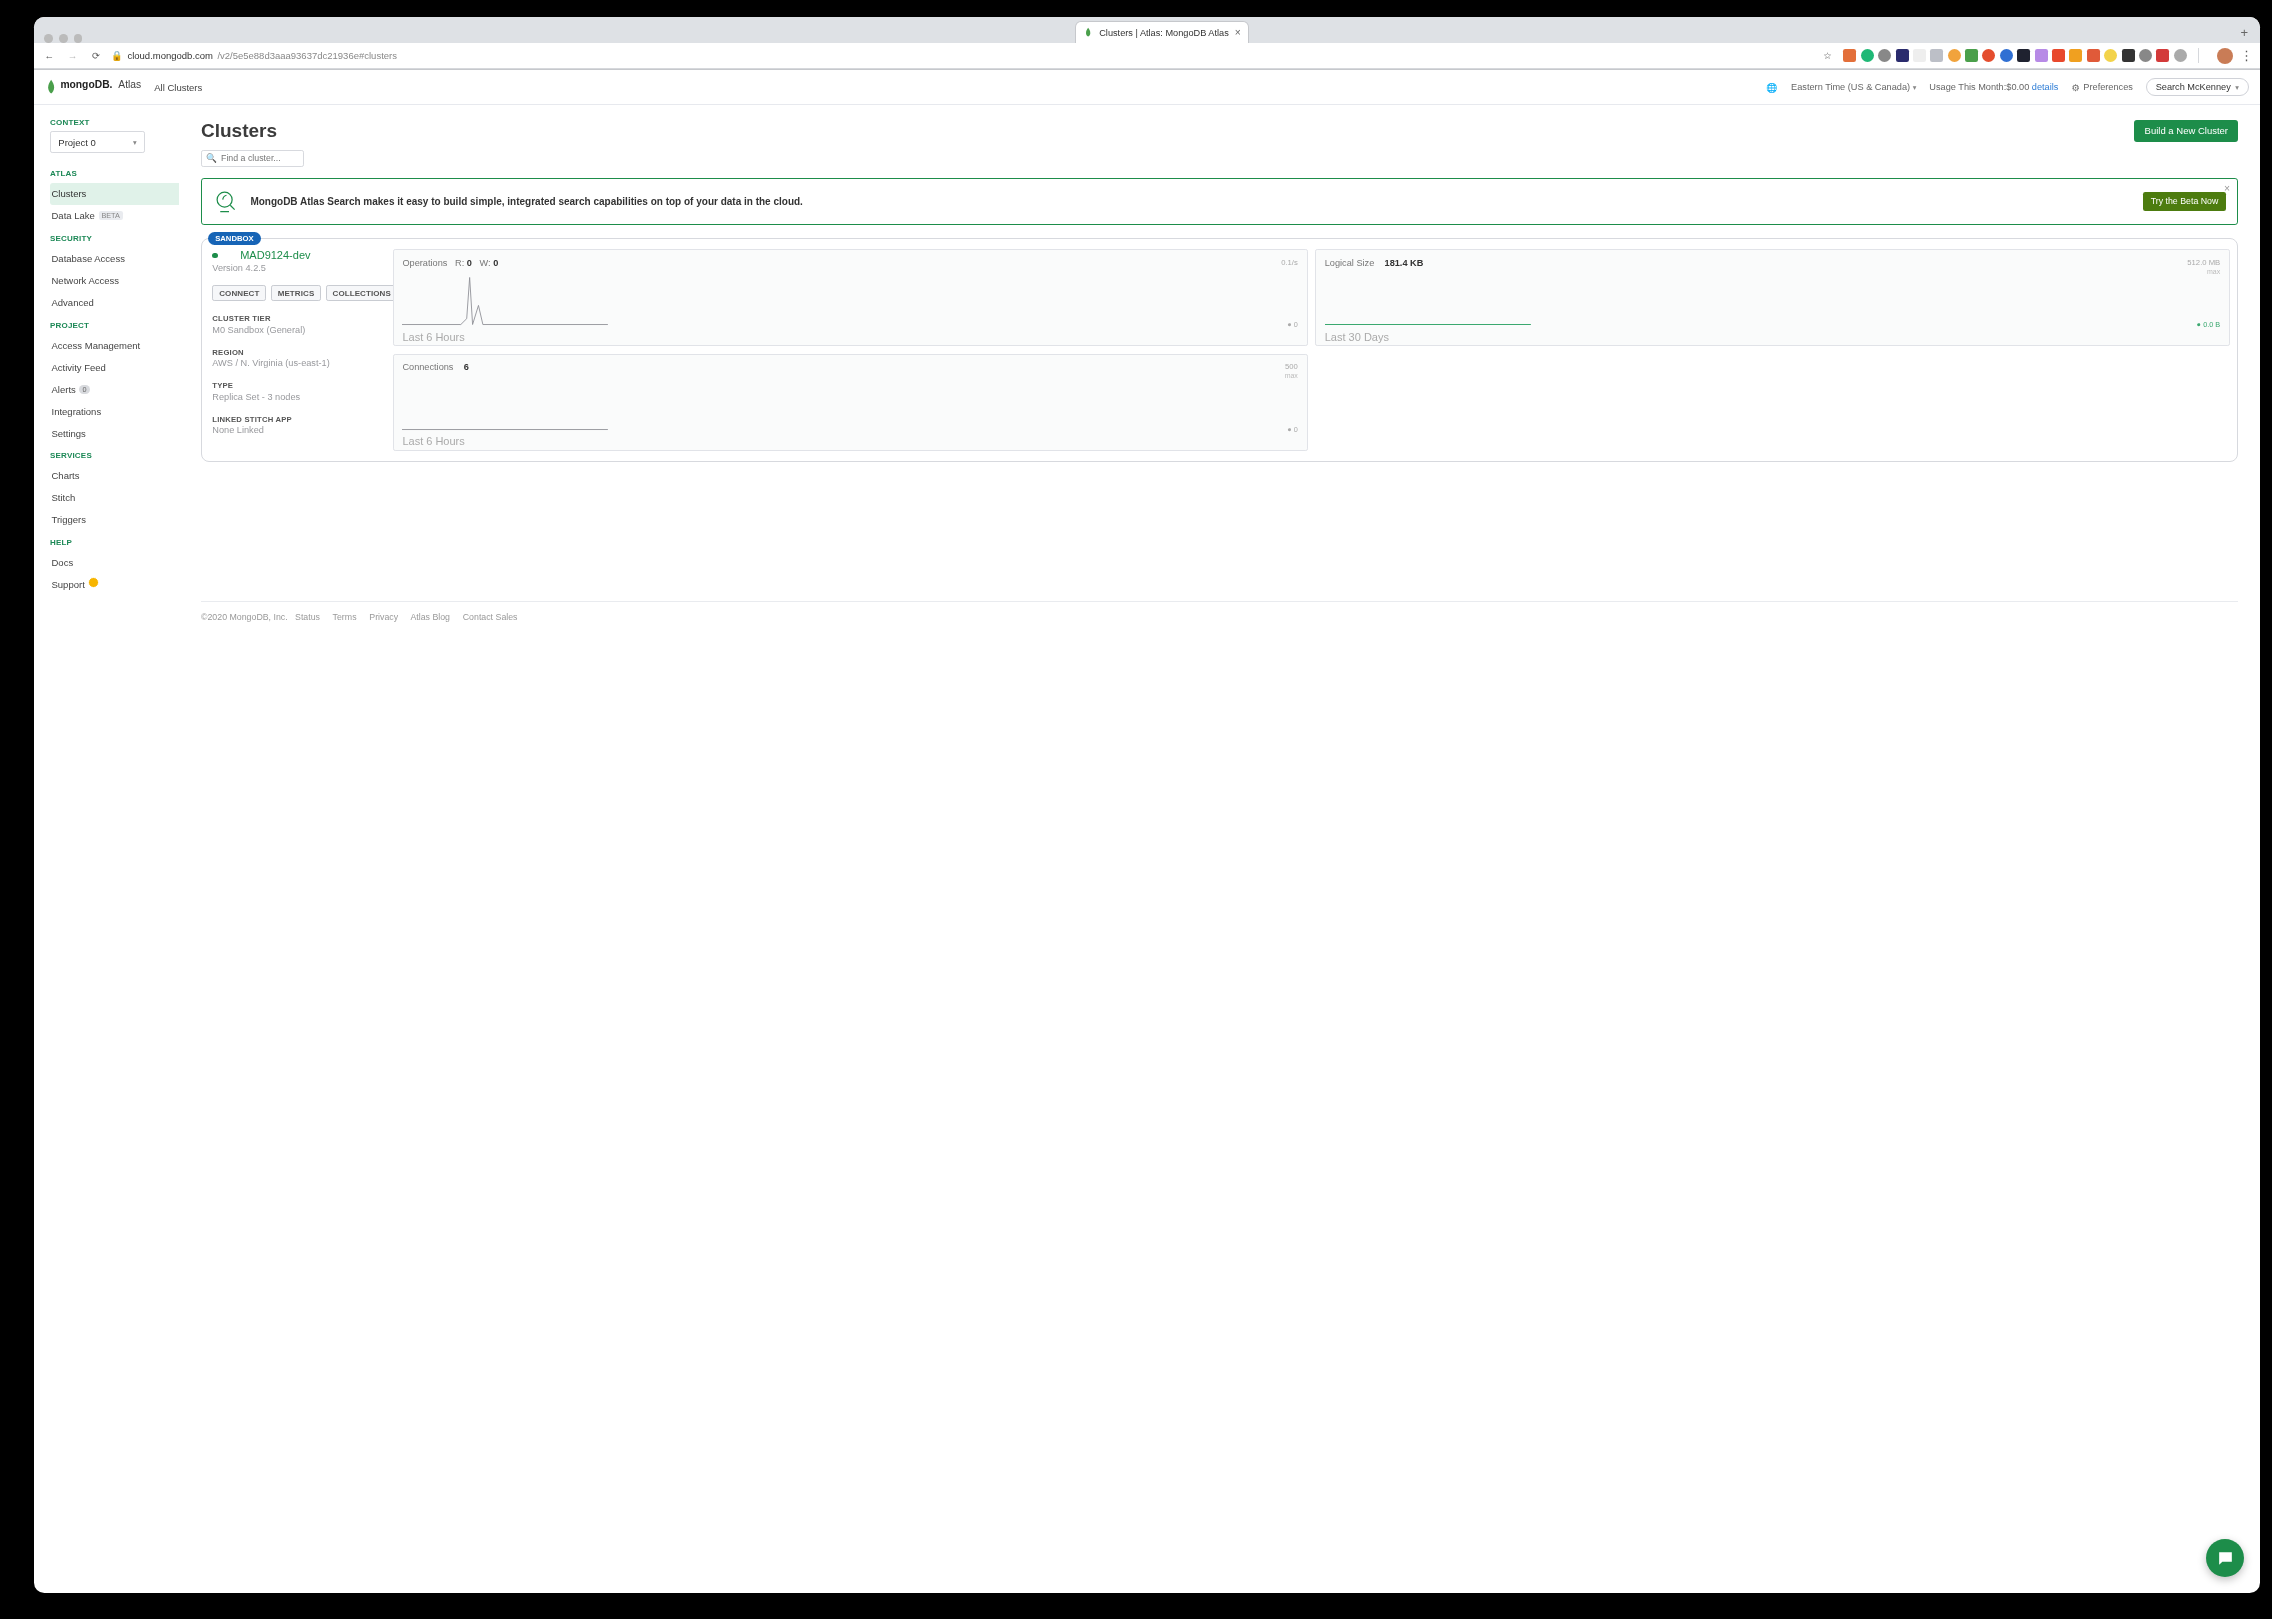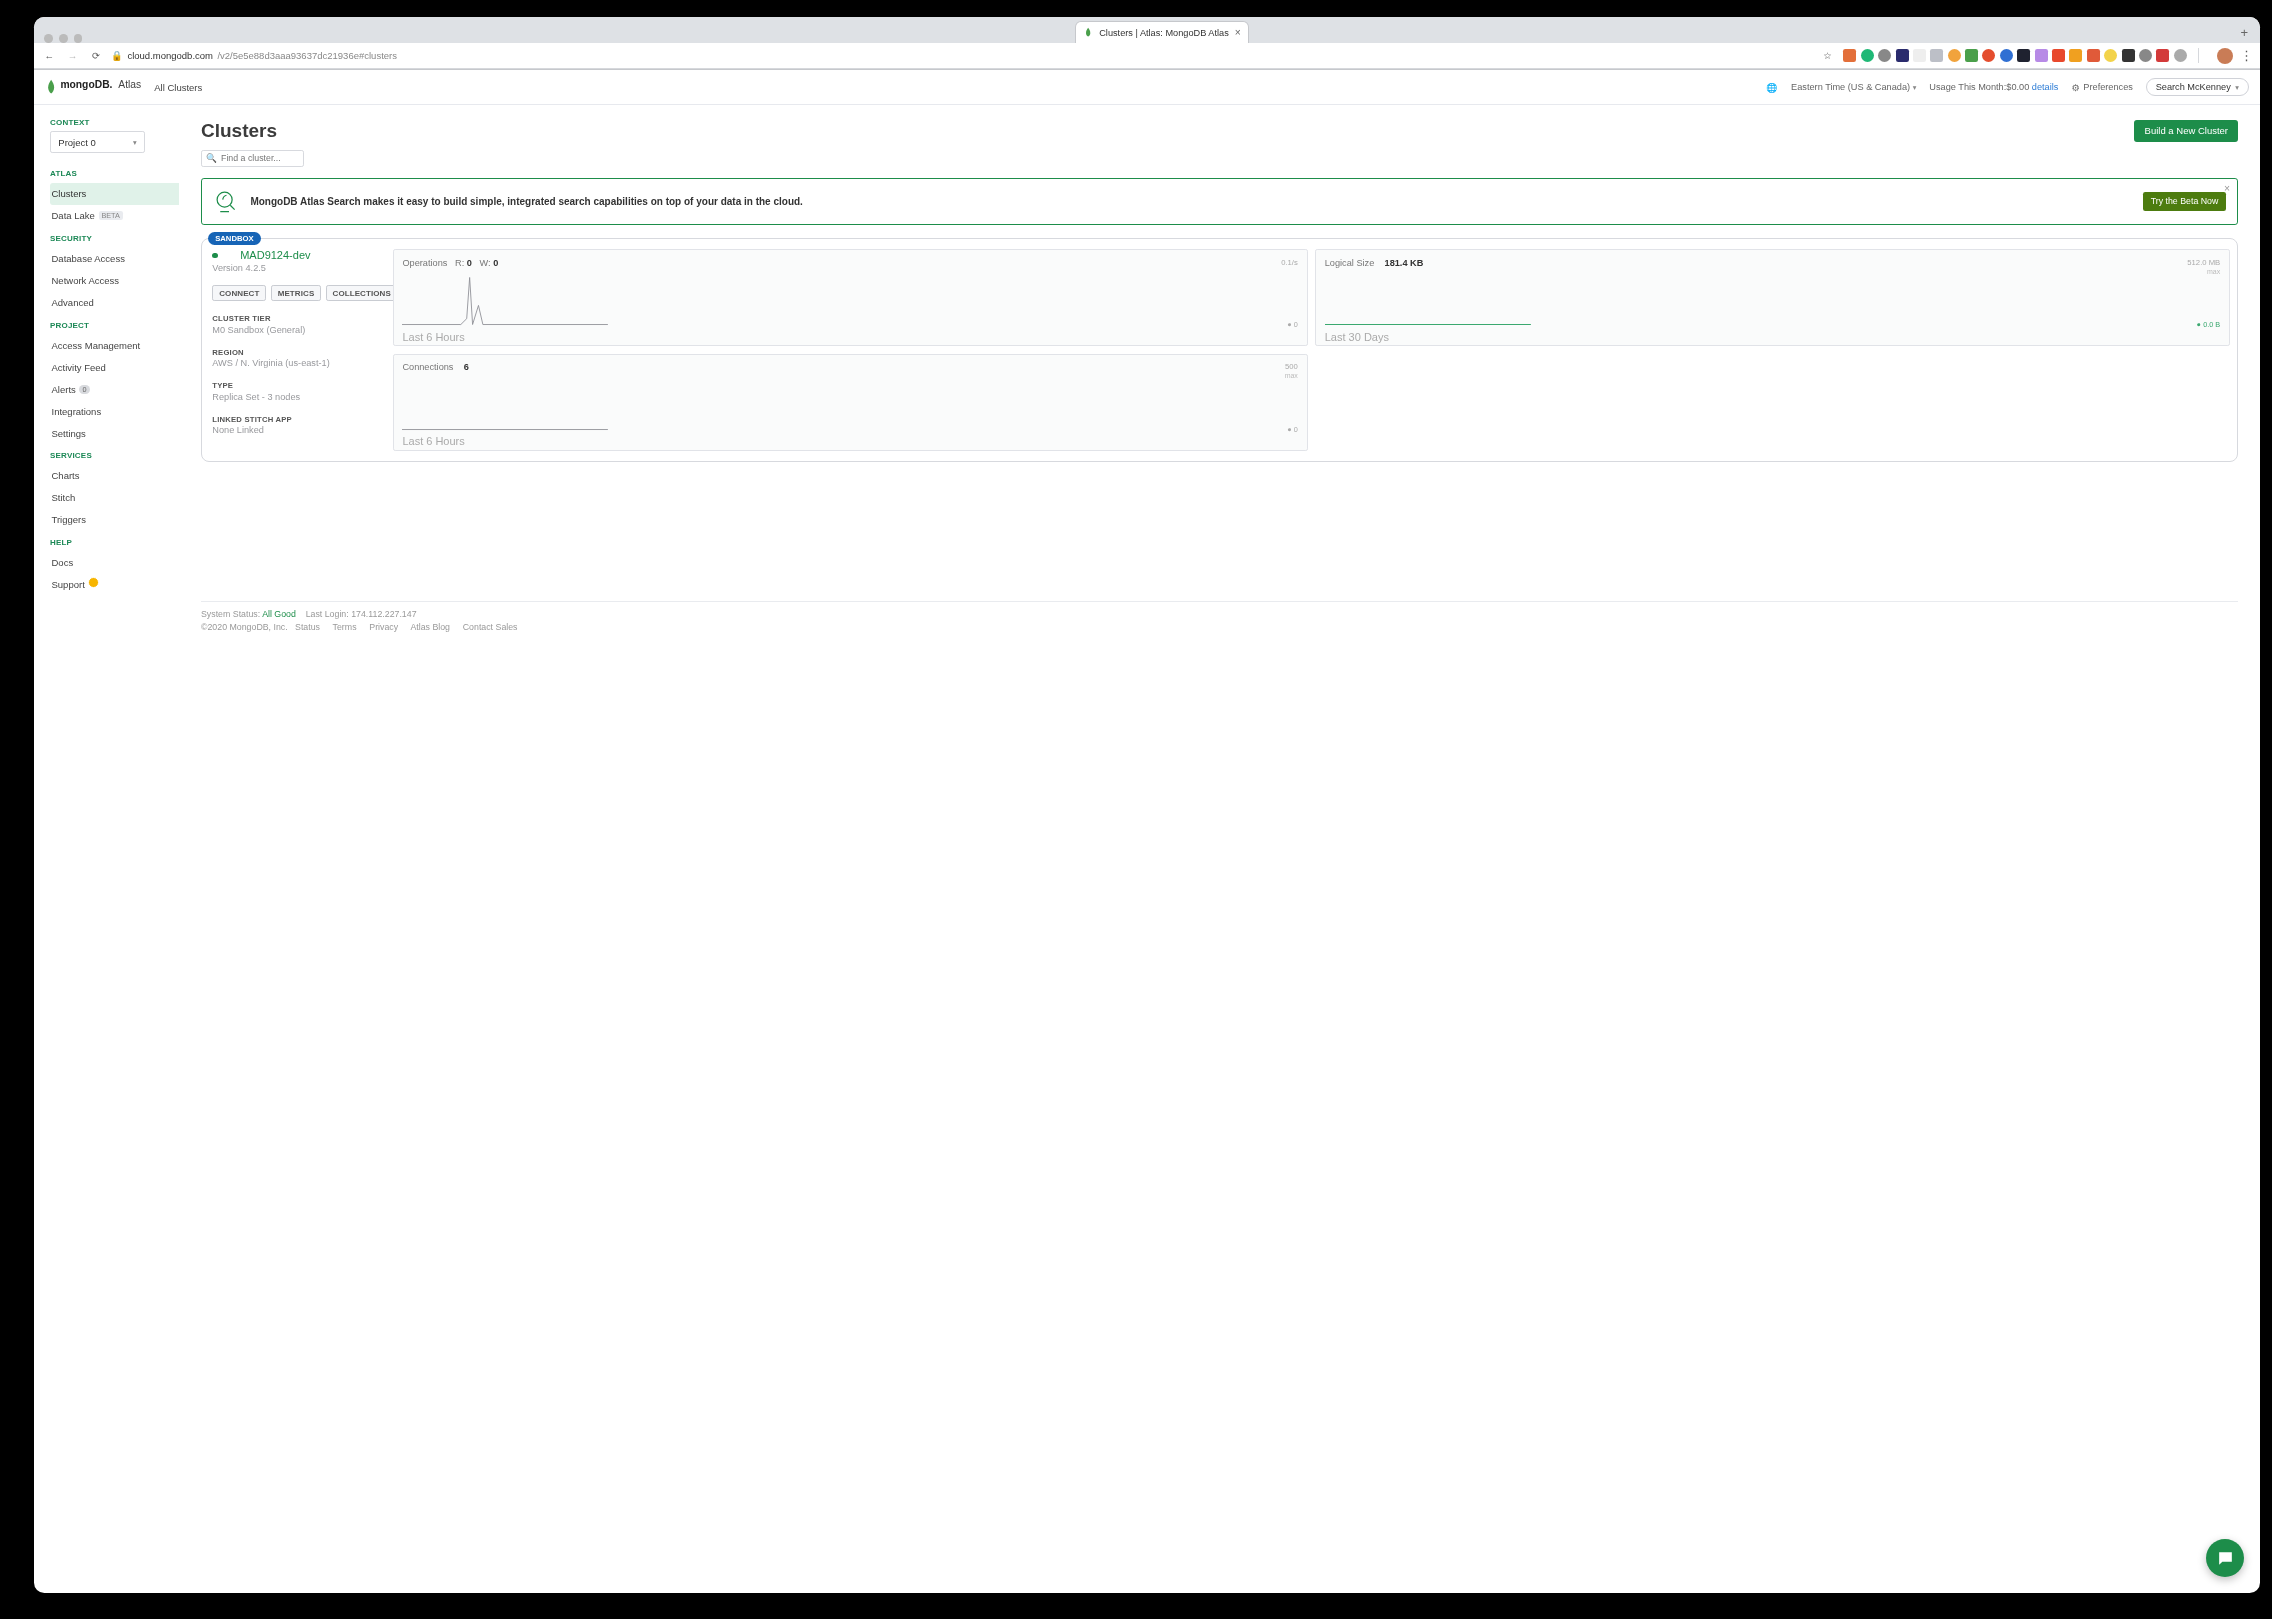--- a/index.html
+++ b/index.html
@@ -420,27 +420,20 @@
               </svg>
               <div class="chart-end">●<span>0</span></div>
               <div class="chart-footer">Last 6 Hours</div>
             </div>
 
           </div>
         </div>
       </div>
 
       <div class="page-footer">
-        <div>
-          <span>System Status:</span>
-          <span class="status-good">All Good</span>
-          &nbsp;&nbsp;
-          <span>Last Login:</span>
-          <span>174.112.227.147</span>
-        </div>
         <div style="margin-top:3px">
           <span>©2020 MongoDB, Inc.</span>&nbsp;&nbsp;
           <a>Status</a>
           <a>Terms</a>
           <a>Privacy</a>
           <a>Atlas Blog</a>
           <a>Contact Sales</a>
         </div>
       </div>
     </div>

